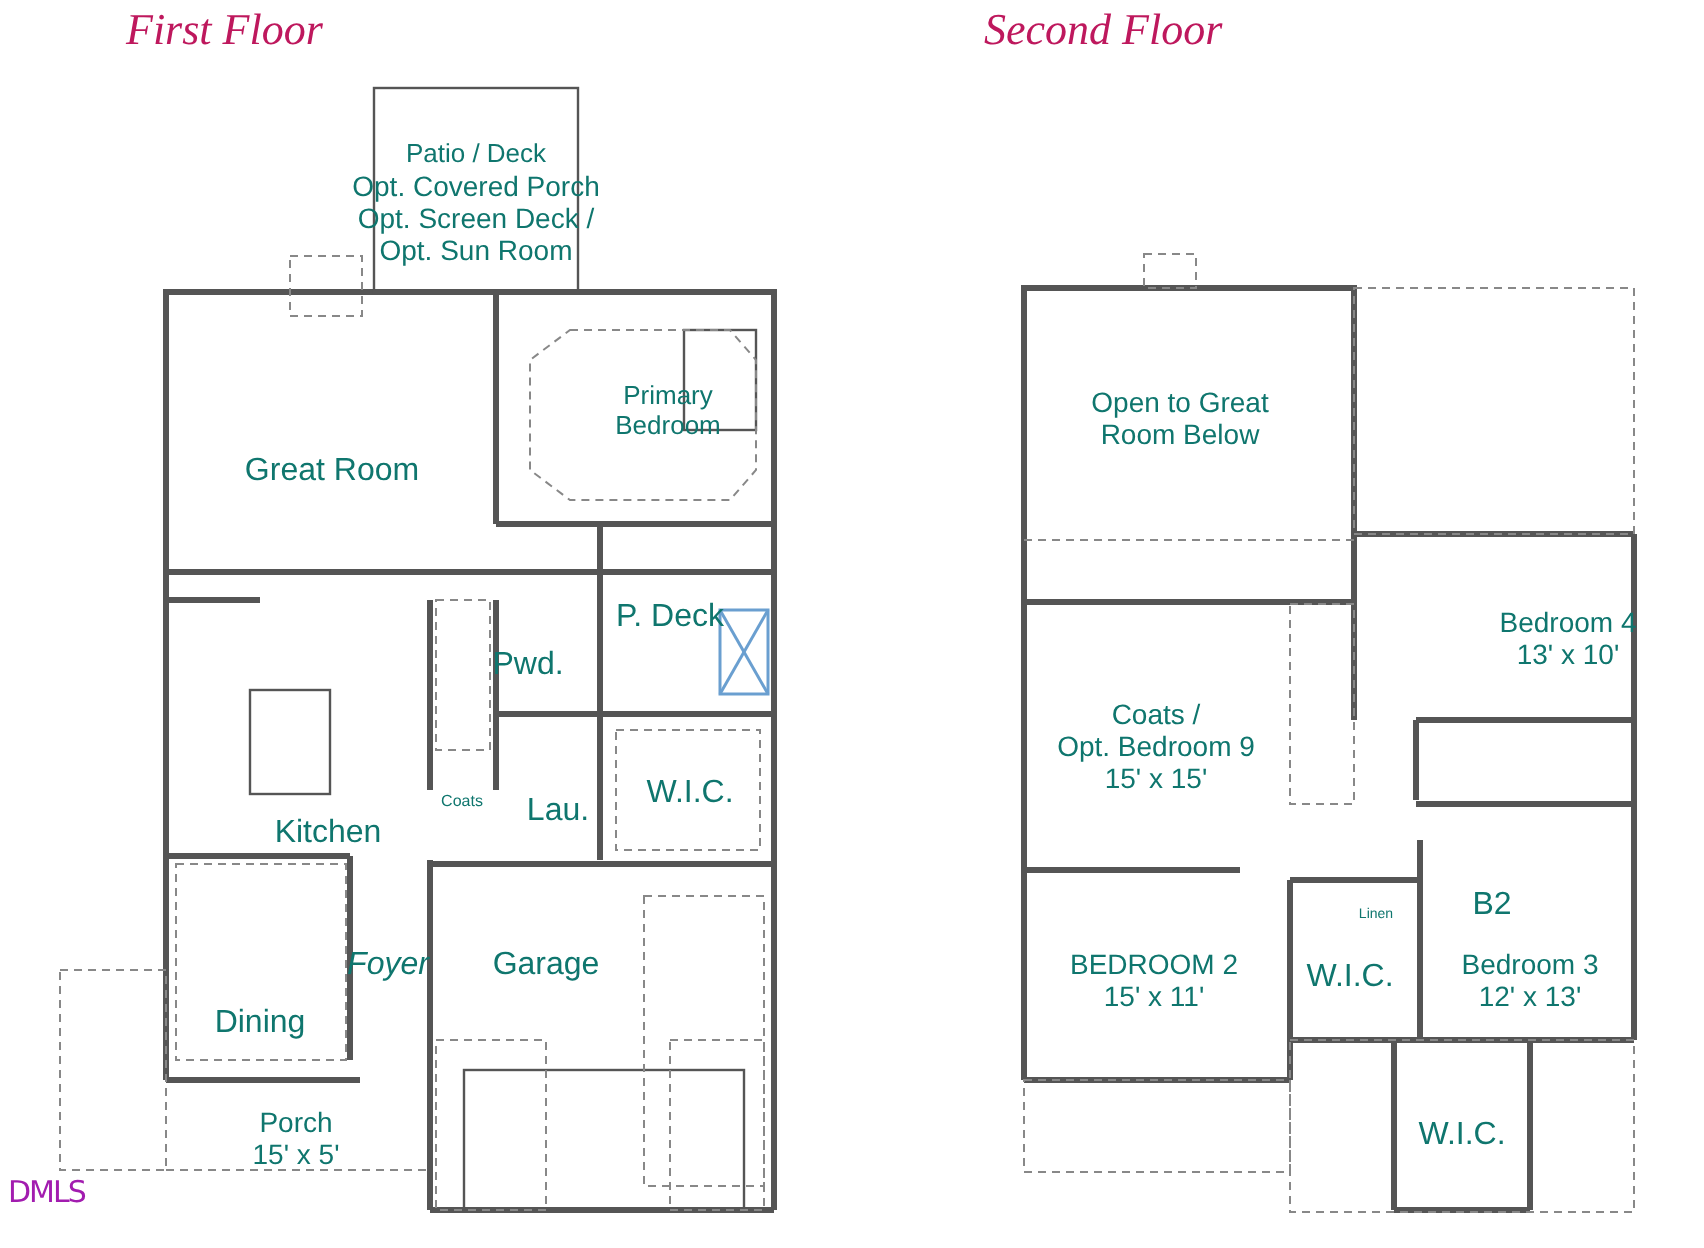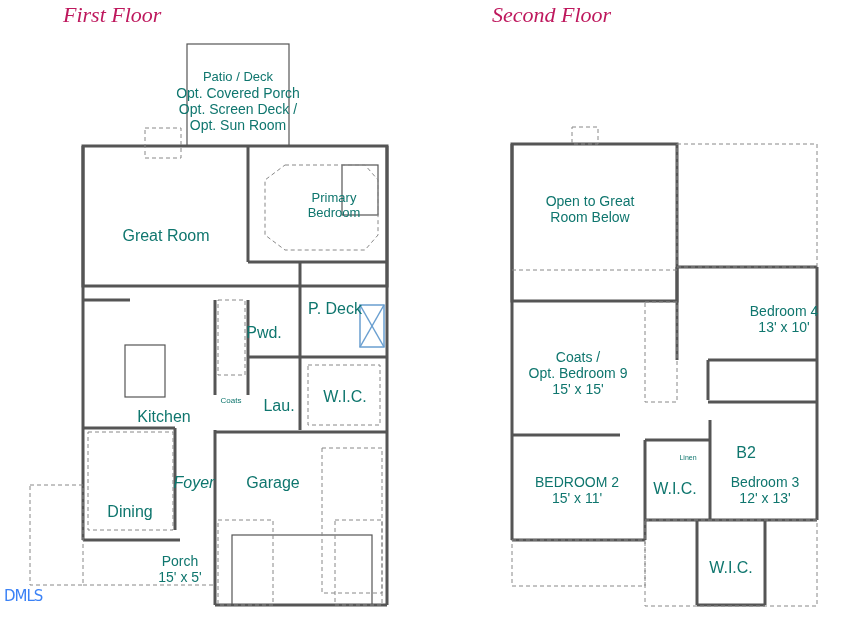--- a/index.html
+++ b/index.html
@@ -2,21 +2,21 @@
 <html><head>
 <meta charset="utf-8">
 <style>
   html, body { margin:0; padding:0; background:#ffffff; }
   body { width:852px; height:624px; position:relative; overflow:hidden; font-family:"Liberation Sans", sans-serif; }
   .title { position:absolute; font-family:Liberation Serif, serif; font-style:italic; color:#be185d; font-size:22px;margin-left:35px; }
   svg { position:absolute; left:0; top:0; }
   .lbl { position:absolute; text-align:center; color:#0f766e; font-family:"Liberation Sans", sans-serif; line-height:1.15; transform:translateX(-50%); white-space:nowrap; }
   .lbl .big { font-size:13px; }
   .lbl .sm { font-size:14px; }
-  .wm { position:absolute; left:4px; top:587px; font-size:15px; color:#3b82f6; font-family:"DejaVu Sans", sans-serif; letter-spacing:-1px; }
+  .wm { position:absolute; left:4px; top:587px; font-size:15px; color:#a21caf; font-family:"DejaVu Sans", sans-serif; letter-spacing:-1px; }
 </style>
 </head>
 <body>
 
 <div class="title" style="left:28px;top:2px;">First Floor</div>
 <div class="title" style="left:457px;top:2px;">Second Floor</div>
 
 <svg width="852" height="624" viewBox="0 0 852 624">
   <g fill="none" stroke="#555" stroke-width="3">
 
@@ -101,21 +101,21 @@
 </div>
 <div class="lbl sm" style="left:335px;top:300px;">P. Deck</div>
 <div class="lbl sm" style="left:264px;top:324px;">Pwd.</div>
 <div class="lbl" style="left:231px;top:396px;font-size:8px;">Coats</div>
 <div class="lbl sm" style="left:279px;top:397px;">Lau.</div>
 <div class="lbl sm" style="left:345px;top:388px;">W.I.C.</div>
 <div class="lbl big" style="left:164px;top:408px;">Kitchen</div>
 <div class="lbl big" style="left:130px;top:503px;">Dining</div>
 <div class="lbl sm" style="left:194px;top:474px;font-style:italic;">Foyer</div>
 <div class="lbl big" style="left:273px;top:474px;">Garage</div>
-<div class="lbl" style="left:148px;top:553px;margin-left:32px;">
+<div class="lbl" style="left:148px;top:553px;">
   <div class="sm">Porch</div>
   <div class="sm">15' x 5'</div>
 </div>
 
 <div class="lbl" style="left:590px;top:193px;text-align:center;">
   <div class="sm">Open to Great</div>
   <div class="sm">Room Below</div>
 </div>
 <div class="lbl" style="left:784px;top:303px;">
   <div class="sm">Bedroom 4</div>

